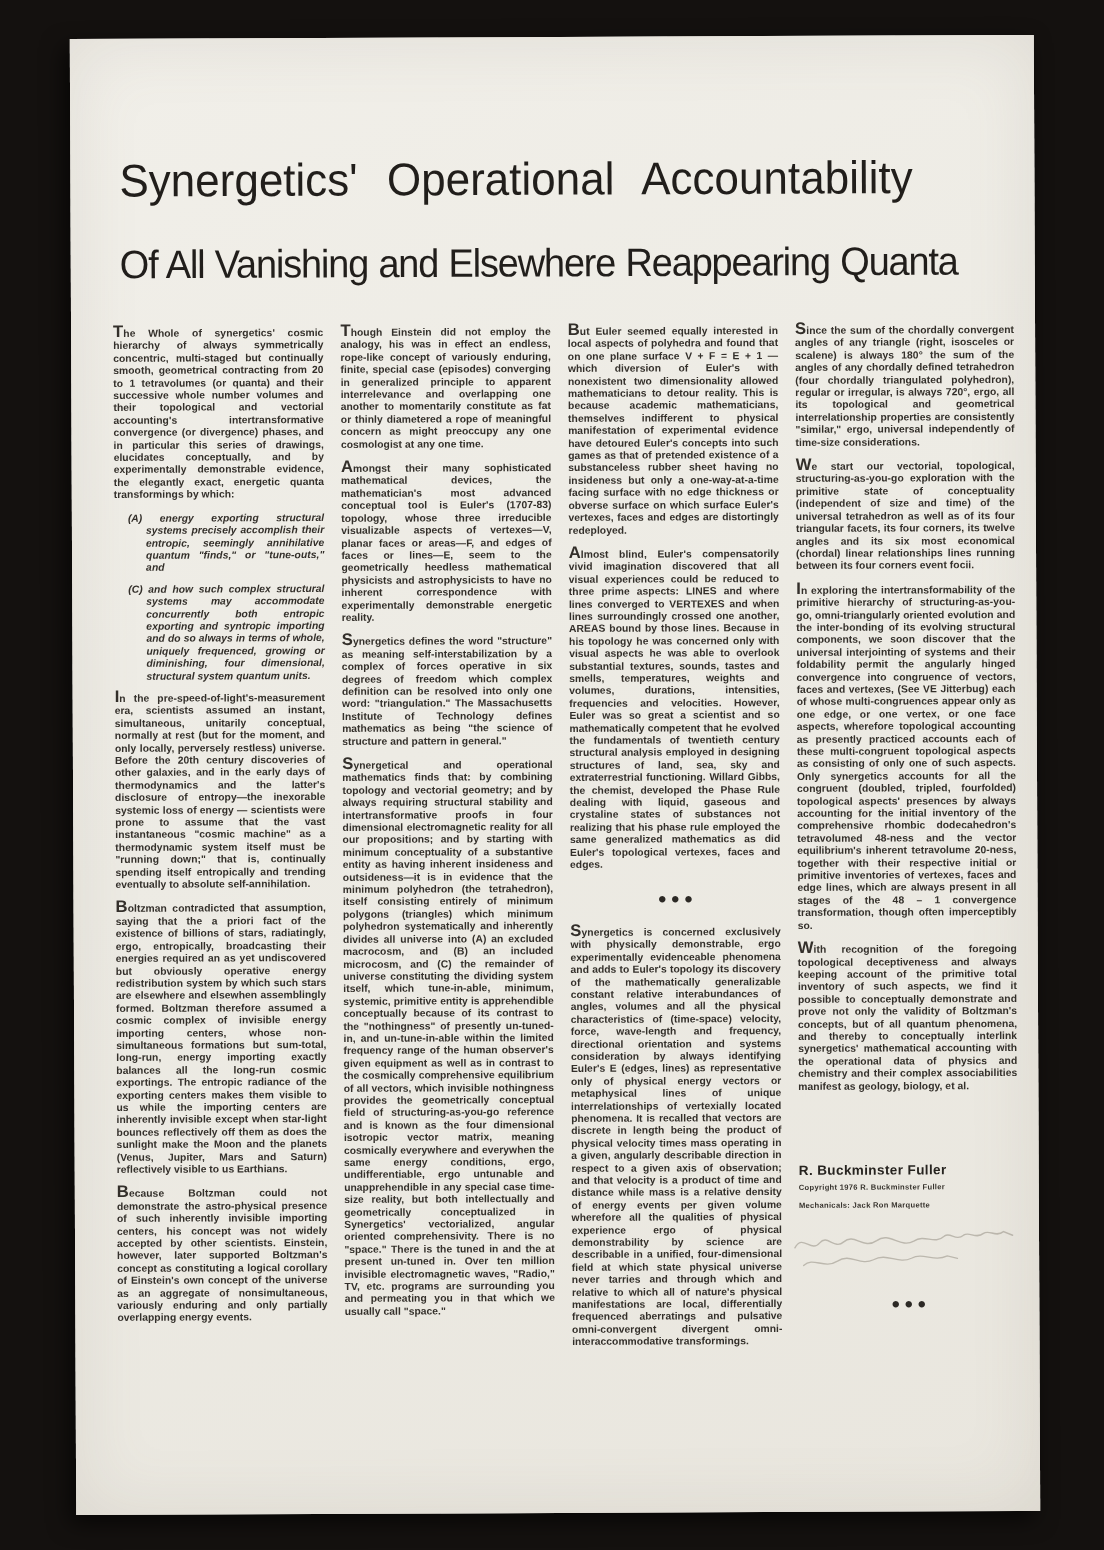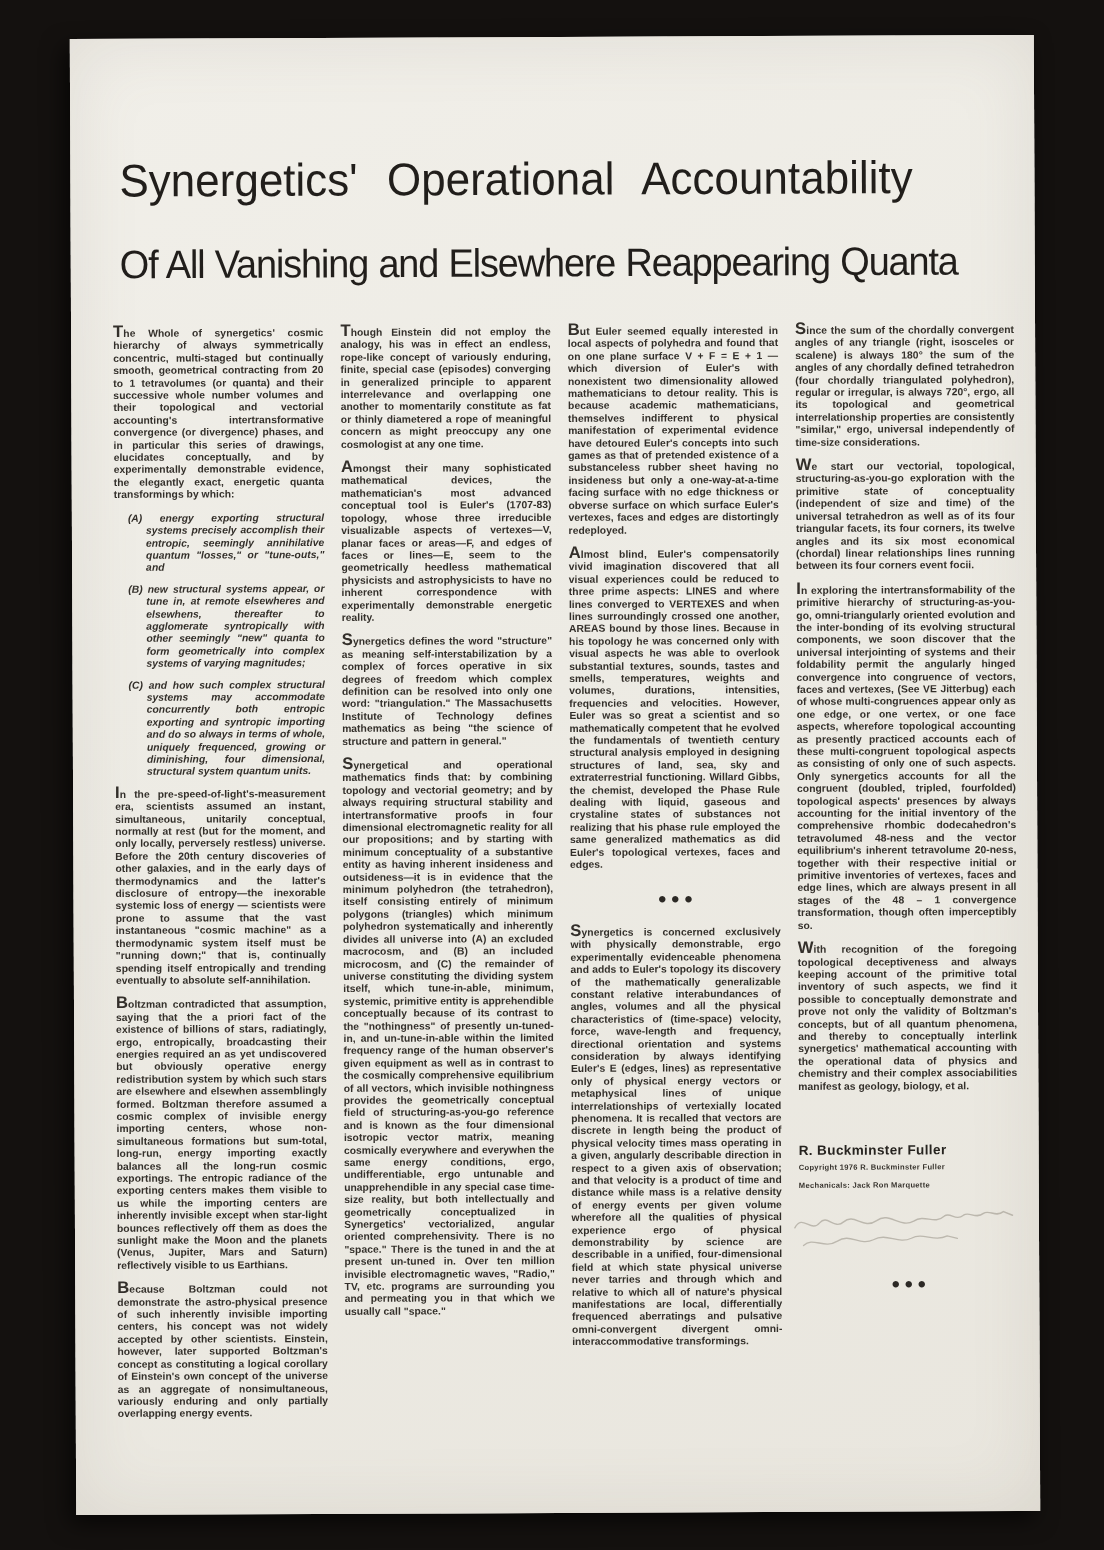--- a/index.html
+++ b/index.html
@@ -44,43 +44,42 @@
   .para::first-letter{font-size:1.62em;line-height:0.6;}
   .list-item{
     font-style:italic;font-weight:bold;
     margin:0 0 9px 14px;padding-left:18px;text-indent:-18px;
   }
   .dots-divider{
     text-align:center;font-style:normal;
     font-size:15px;letter-spacing:4px;color:#2c2925;
     margin:22px 0 20px 0;text-indent:4px;
   }
-  .credit{margin-top:52px;text-align:left;}
+  .credit{margin-top:72px;text-align:left;}
   .credit-name{font-size:13.5px;font-weight:bold;color:#26231f;letter-spacing:.4px;}
   .credit-line{font-size:7.6px;font-weight:bold;color:#38342e;letter-spacing:.3px;margin-top:5px;}
   .signature{margin:10px 0 0 -6px;transform:rotate(-2deg);opacity:.5;}
   .credit-dots{
     text-align:center;font-size:15px;letter-spacing:4px;color:#2c2925;
     margin-top:20px;text-indent:4px;
   }
 </style>
 </head>
 <body>
 
 <div class="poster">
 
   <div class="page-title">Synergetics' Operational Accountability</div>
   <div class="page-subtitle">Of All Vanishing and Elsewhere Reappearing Quanta</div>
 
   <div class="columns">
 
     <div class="col">
       <p class="para">The Whole of synergetics' cosmic hierarchy of always symmetrically concentric, multi-staged but continually smooth, geometrical contracting from 20 to 1 tetravolumes (or quanta) and their successive whole number volumes and their topological and vectorial accounting's intertransformative convergence (or divergence) phases, and in particular this series of drawings, elucidates conceptually, and by experimentally demonstrable evidence, the elegantly exact, energetic quanta transformings by which:</p>
-      <p class="list-item">(A) energy exporting structural systems precisely accomplish their entropic, seemingly annihilative quantum "losses," or "tune-outs," and</p>
-      <p class="list-item">(B) new structural systems appear, or tune in, at remote elsewheres and elsewhens, thereafter to agglomerate syntropically with other seemingly "new" quanta to form geometrically into complex systems of varying magnitudes;</p>
+      <p class="list-item">(A) energy exporting structural systems precisely accomplish their entropic, seemingly annihilative quantum "finds," or "tune-outs," and</p>
       <p class="list-item">(C) and how such complex structural systems may accommodate concurrently both entropic exporting and syntropic importing and do so always in terms of whole, uniquely frequenced, growing or diminishing, four dimensional, structural system quantum units.</p>
       <p class="para">In the pre-speed-of-light's-measurement era, scientists assumed an instant, simultaneous, unitarily conceptual, normally at rest (but for the moment, and only locally, perversely restless) universe. Before the 20th century discoveries of other galaxies, and in the early days of thermodynamics and the latter's disclosure of entropy—the inexorable systemic loss of energy — scientists were prone to assume that the vast instantaneous "cosmic machine" as a thermodynamic system itself must be "running down;" that is, continually spending itself entropically and trending eventually to absolute self-annihilation.</p>
       <p class="para">Boltzman contradicted that assumption, saying that the a priori fact of the existence of billions of stars, radiatingly, ergo, entropically, broadcasting their energies required an as yet undiscovered but obviously operative energy redistribution system by which such stars are elsewhere and elsewhen assemblingly formed. Boltzman therefore assumed a cosmic complex of invisible energy importing centers, whose non-simultaneous formations but sum-total, long-run, energy importing exactly balances all the long-run cosmic exportings. The entropic radiance of the exporting centers makes them visible to us while the importing centers are inherently invisible except when star-light bounces reflectively off them as does the sunlight make the Moon and the planets (Venus, Jupiter, Mars and Saturn) reflectively visible to us Earthians.</p>
       <p class="para">Because Boltzman could not demonstrate the astro-physical presence of such inherently invisible importing centers, his concept was not widely accepted by other scientists. Einstein, however, later supported Boltzman's concept as constituting a logical corollary of Einstein's own concept of the universe as an aggregate of nonsimultaneous, variously enduring and only partially overlapping energy events.</p>
     </div>
 
     <div class="col">
       <p class="para">Though Einstein did not employ the analogy, his was in effect an endless, rope-like concept of variously enduring, finite, special case (episodes) converging in generalized principle to apparent interrelevance and overlapping one another to momentarily constitute as fat or thinly diametered a rope of meaningful concern as might preoccupy any one cosmologist at any one time.</p>
       <p class="para">Amongst their many sophisticated mathematical devices, the mathematician's most advanced conceptual tool is Euler's (1707-83) topology, whose three irreducible visualizable aspects of vertexes—V, planar faces or areas—F, and edges of faces or lines—E, seem to the geometrically heedless mathematical physicists and astrophysicists to have no inherent correspondence with experimentally demonstrable energetic reality.</p>
       <p class="para">Synergetics defines the word "structure" as meaning self-interstabilization by a complex of forces operative in six degrees of freedom which complex definition can be resolved into only one word: "triangulation." The Massachusetts Institute of Technology defines mathematics as being "the science of structure and pattern in general."</p>

